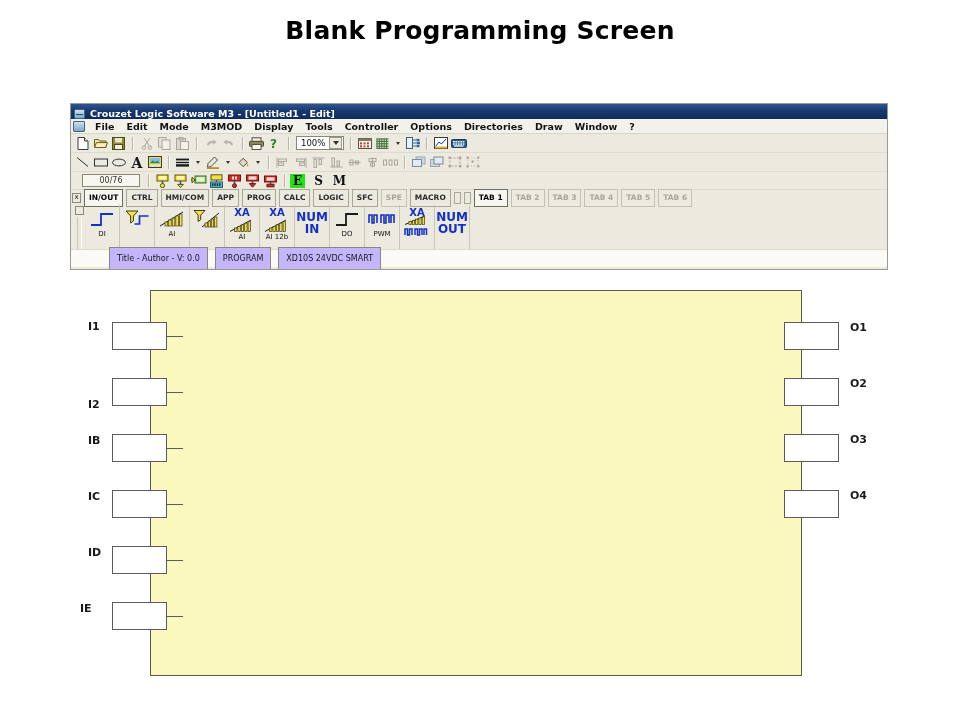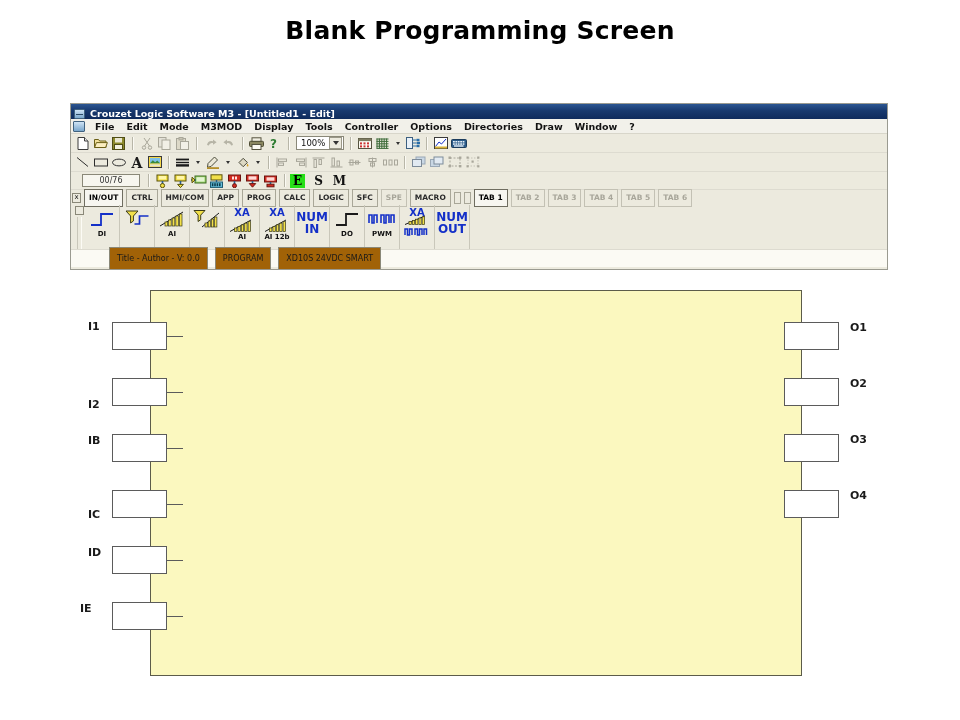--- a/index.html
+++ b/index.html
@@ -112,36 +112,36 @@
   }
   .fb-sqbtn{width:9px;height:9px;border:1px solid #8a8878;background:#eceade;box-sizing:border-box;}
   .fb-rail{width:3px;flex:1;border-left:1px solid #c9c7ba;border-right:1px solid #fcfbf5;margin-top:2px;}
   .fb{
     width:35px;border-right:1px solid #c9c7ba;display:flex;flex-direction:column;
     align-items:center;justify-content:flex-start;padding-top:3px;box-sizing:border-box;flex:none;
   }
   .fb:first-of-type{border-left:1px solid #c9c7ba;}
   .fb-glyph{height:22px;display:flex;align-items:center;justify-content:center;}
   .fb-label{
-    font-size:7px;font-weight:bold;color:#111;line-height:1;margin-top:1px;
+    font-size:7px;font-weight:normal;color:#111;line-height:1;margin-top:1px;
     font-family:"DejaVu Sans","Liberation Sans",sans-serif;
   }
   .fb-num{
     font-size:12px;font-weight:bold;color:#1430c8;line-height:1.02;text-align:center;
     font-family:"DejaVu Sans","Liberation Sans",sans-serif;
   }
   .xa{font-size:10px;font-weight:bold;color:#1430c8;line-height:1;
     font-family:"DejaVu Sans","Liberation Sans",sans-serif;}
   
   .hdrrow{
     height:18px;background:#fbfaf4;display:flex;align-items:center;padding-left:38px;
     box-sizing:border-box;border-top:1px solid #dddbd0;
   }
   .hdrfield{
-    height:24px;border:1px solid #8a8878;background:#a16207;font-size:8px;color:#1a1a1a;
+    height:24px;border:1px solid #8a8878;background:#c4b5fd;font-size:8px;color:#1a1a1a;
     display:flex;align-items:center;justify-content:center;padding:0 7px;margin-right:7px;
     box-sizing:border-box;font-family:"DejaVu Sans","Liberation Sans",sans-serif;white-space:nowrap;
   }
   
   .canvas{
     position:absolute;left:150px;top:290px;width:652px;height:386px;
     background:#fbf8bf;border:1px solid #5c5c4a;box-sizing:border-box;
   }
   .io-port{
     position:absolute;width:55px;height:28px;background:#ffffff;border:1px solid #5b5b5b;
@@ -720,21 +720,21 @@
 <div class="io-wire" style="left:167px;top:336px;width:16px"></div>
 
 <div class="io-label" style="left:88px;top:398px">I2</div>
 <div class="io-port" style="left:112px;top:378px"></div>
 <div class="io-wire" style="left:167px;top:392px;width:16px"></div>
 
 <div class="io-label" style="left:88px;top:434px">IB</div>
 <div class="io-port" style="left:112px;top:434px"></div>
 <div class="io-wire" style="left:167px;top:448px;width:16px"></div>
 
-<div class="io-label" style="left:88px;top:508px">IC</div>
+<div class="io-label" style="left:88px;top:490px">IC</div>
 <div class="io-port" style="left:112px;top:490px"></div>
 <div class="io-wire" style="left:167px;top:504px;width:16px"></div>
 
 <div class="io-label" style="left:88px;top:546px">ID</div>
 <div class="io-port" style="left:112px;top:546px"></div>
 <div class="io-wire" style="left:167px;top:560px;width:16px"></div>
 
 <div class="io-label" style="left:80px;top:602px">IE</div>
 <div class="io-port" style="left:112px;top:602px"></div>
 <div class="io-wire" style="left:167px;top:616px;width:16px"></div>

